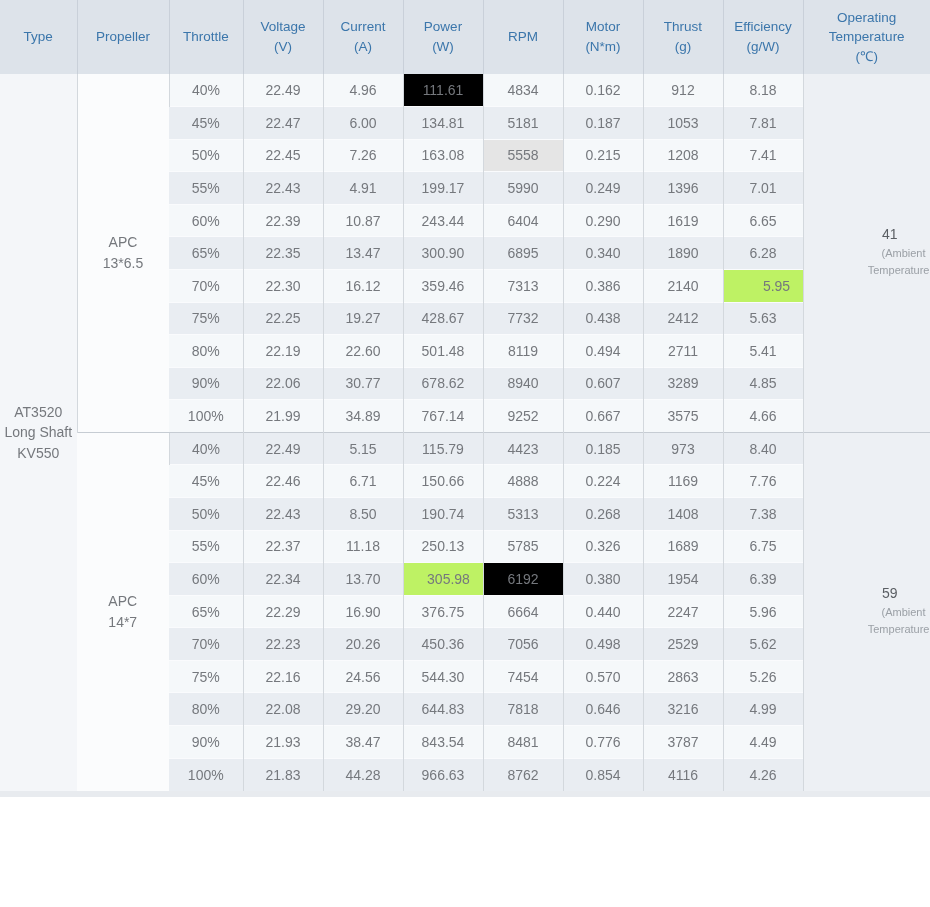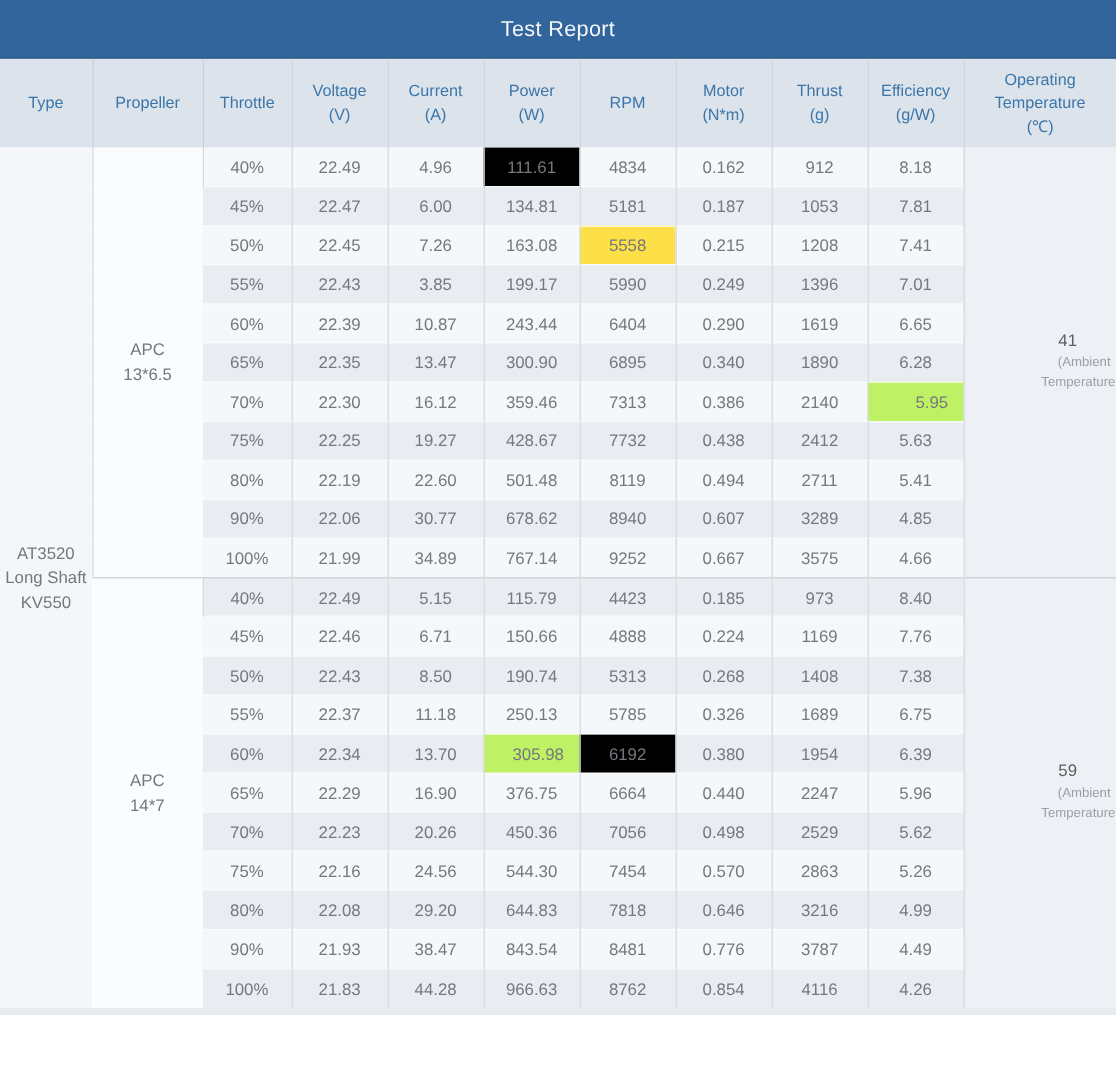--- a/index.html
+++ b/index.html
@@ -111,23 +111,20 @@
   .bottom-strip {
     height: 6px;
     background: #e8ebef;
   }
 </style>
 </head>
 <body>
 
 <div class="report">
 
-  <div class="title-bar">
-    <span>Test Report</span>
-  </div>
 
   <table>
     <colgroup id="colgroup">
         <col style="width: 77px;">
         <col style="width: 92px;">
         <col style="width: 74px;">
         <col style="width: 80px;">
         <col style="width: 80px;">
         <col style="width: 80px;">
         <col style="width: 80px;">
@@ -212,29 +209,29 @@
           <td style="background: rgb(233, 237, 242);">5181</td>
           <td style="background: rgb(233, 237, 242);">0.187</td>
           <td style="background: rgb(233, 237, 242);">1053</td>
           <td style="background: rgb(233, 237, 242);">7.81</td>
         </tr>
         <tr class="data-row group-0">
           <td style="background: rgb(245, 248, 250);">50%</td>
           <td style="background: rgb(245, 248, 250);">22.45</td>
           <td style="background: rgb(245, 248, 250);">7.26</td>
           <td style="background: rgb(245, 248, 250);">163.08</td>
-          <td style="background: #fde047;">5558</td>
+          <td style="background: #e5e5e5;">5558</td>
           <td style="background: rgb(245, 248, 250);">0.215</td>
           <td style="background: rgb(245, 248, 250);">1208</td>
           <td style="background: rgb(245, 248, 250);">7.41</td>
         </tr>
         <tr class="data-row group-0">
           <td style="background: rgb(233, 237, 242);">55%</td>
           <td style="background: rgb(233, 237, 242);">22.43</td>
-          <td style="background: rgb(233, 237, 242);">3.85</td>
+          <td style="background: rgb(233, 237, 242);">4.91</td>
           <td style="background: rgb(233, 237, 242);">199.17</td>
           <td style="background: rgb(233, 237, 242);">5990</td>
           <td style="background: rgb(233, 237, 242);">0.249</td>
           <td style="background: rgb(233, 237, 242);">1396</td>
           <td style="background: rgb(233, 237, 242);">7.01</td>
         </tr>
         <tr class="data-row group-0">
           <td style="background: rgb(245, 248, 250);">60%</td>
           <td style="background: rgb(245, 248, 250);">22.39</td>
           <td style="background: rgb(245, 248, 250);">10.87</td>

